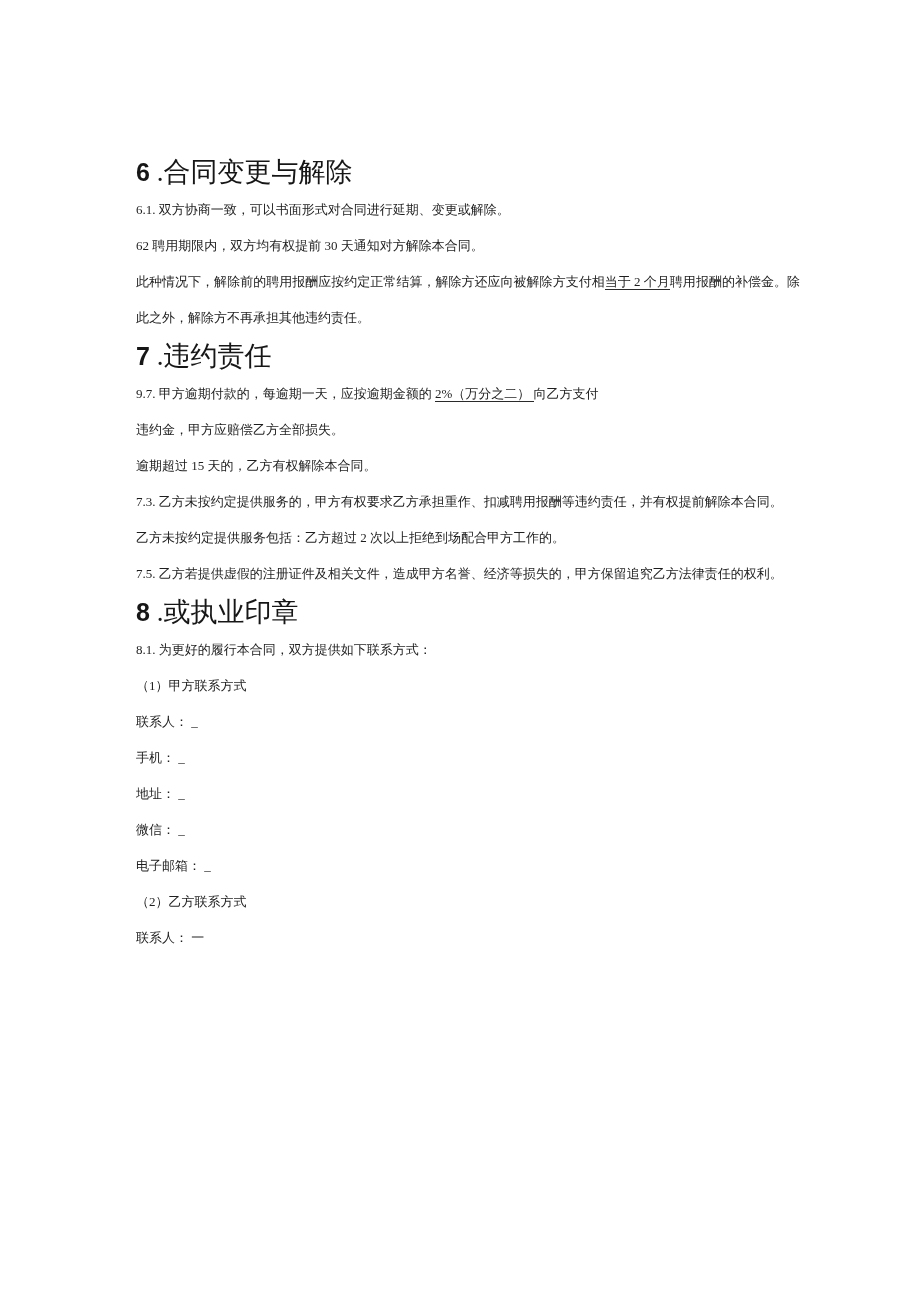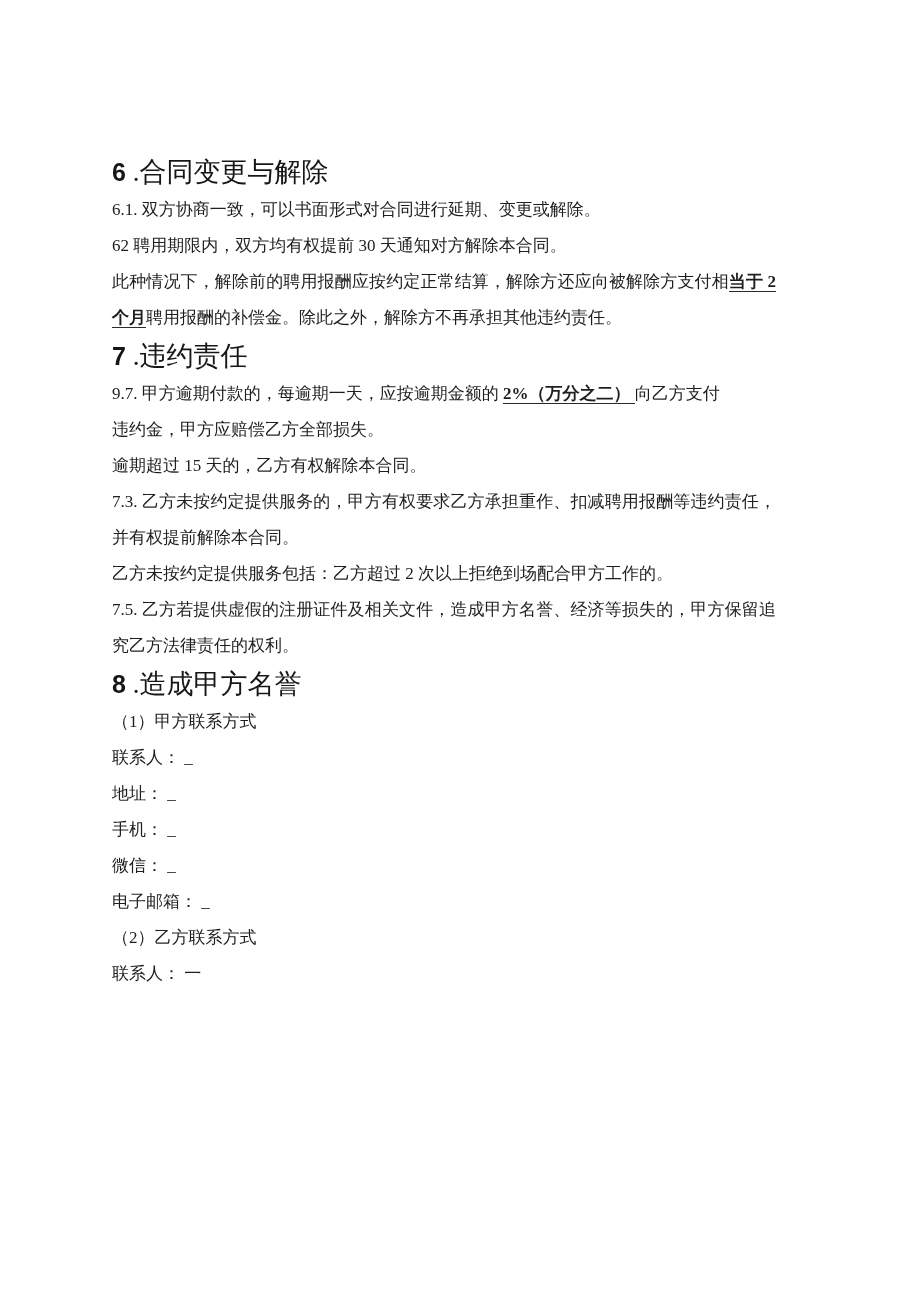--- a/index.html
+++ b/index.html
@@ -9,21 +9,21 @@
   }
   .page {
     position: relative;
     width: 920px;
     height: 1301px;
     background: #ffffff;
     overflow: hidden;
   }
   .content {
     position: absolute;
-    left: 112px;
+    left: 136px;
     top: 152px;
     width: 664px;
     color: #1e1e1e;
   }
   .sec-heading {
     margin: 0;
     font-weight: normal;
     font-size: 27px;
     line-height: 40px;
     white-space: pre;
@@ -33,49 +33,49 @@
     font-family: "Liberation Sans", "DejaVu Sans", sans-serif;
     font-weight: bold;
     font-size: 25px;
   }
   .sec-title {
     font-family: "Liberation Serif", "DejaVu Serif", serif;
   }
   .para {
     margin: 0;
     font-family: "Liberation Serif", "DejaVu Serif", serif;
-    font-size: 17px;
+    font-size: 13px;
     line-height: 36px;
     text-align: justify;
     color: #1e1e1e;
   }
   .u {
     border-bottom: 1px solid #2a2a2a;
-    font-weight: bold;
   }
 </style>
 </head>
 <body>
 
 <div class="page">
   <div class="content" id="doc">
       <h2 class="sec-heading"><span class="sec-num">6</span><span class="sec-title"> .合同变更与解除</span></h2>
       <p class="para"><span>6.1. 双方协商一致，可以书面形式对合同进行延期、变更或解除。</span></p>
       <p class="para"><span>62 聘用期限内，双方均有权提前 30 天通知对方解除本合同。</span></p>
       <p class="para"><span>此种情况下，解除前的聘用报酬应按约定正常结算，解除方还应向被解除方支付相</span><span class="u">当于 2 个月</span><span>聘用报酬的补偿金。除此之外，解除方不再承担其他违约责任。</span></p>
       <h2 class="sec-heading"><span class="sec-num">7</span><span class="sec-title"> .违约责任</span></h2>
       <p class="para"><span>9.7. 甲方逾期付款的，每逾期一天，应按逾期金额的 </span><span class="u">2%（万分之二） </span><span>向乙方支付</span></p>
       <p class="para"><span>违约金，甲方应赔偿乙方全部损失。</span></p>
       <p class="para"><span>逾期超过 15 天的，乙方有权解除本合同。</span></p>
       <p class="para"><span>7.3. 乙方未按约定提供服务的，甲方有权要求乙方承担重作、扣减聘用报酬等违约责任，并有权提前解除本合同。</span></p>
       <p class="para"><span>乙方未按约定提供服务包括：乙方超过 2 次以上拒绝到场配合甲方工作的。</span></p>
       <p class="para"><span>7.5. 乙方若提供虚假的注册证件及相关文件，造成甲方名誉、经济等损失的，甲方保留追究乙方法律责任的权利。</span></p>
-      <h2 class="sec-heading"><span class="sec-num">8</span><span class="sec-title"> .造成甲方名誉</span></h2>
+      <h2 class="sec-heading"><span class="sec-num">8</span><span class="sec-title"> .或执业印章</span></h2>
+      <p class="para"><span>8.1. 为更好的履行本合同，双方提供如下联系方式：</span></p>
       <p class="para"><span>（1）甲方联系方式</span></p>
       <p class="para"><span>联系人： </span><span>_</span></p>
+      <p class="para"><span>手机： </span><span>_</span></p>
       <p class="para"><span>地址： </span><span>_</span></p>
-      <p class="para"><span>手机： </span><span>_</span></p>
       <p class="para"><span>微信： </span><span>_</span></p>
       <p class="para"><span>电子邮箱： </span><span>_</span></p>
       <p class="para"><span>（2）乙方联系方式</span></p>
       <p class="para"><span>联系人： 一</span></p>
     </div>
 </div>
 
 </body></html>

